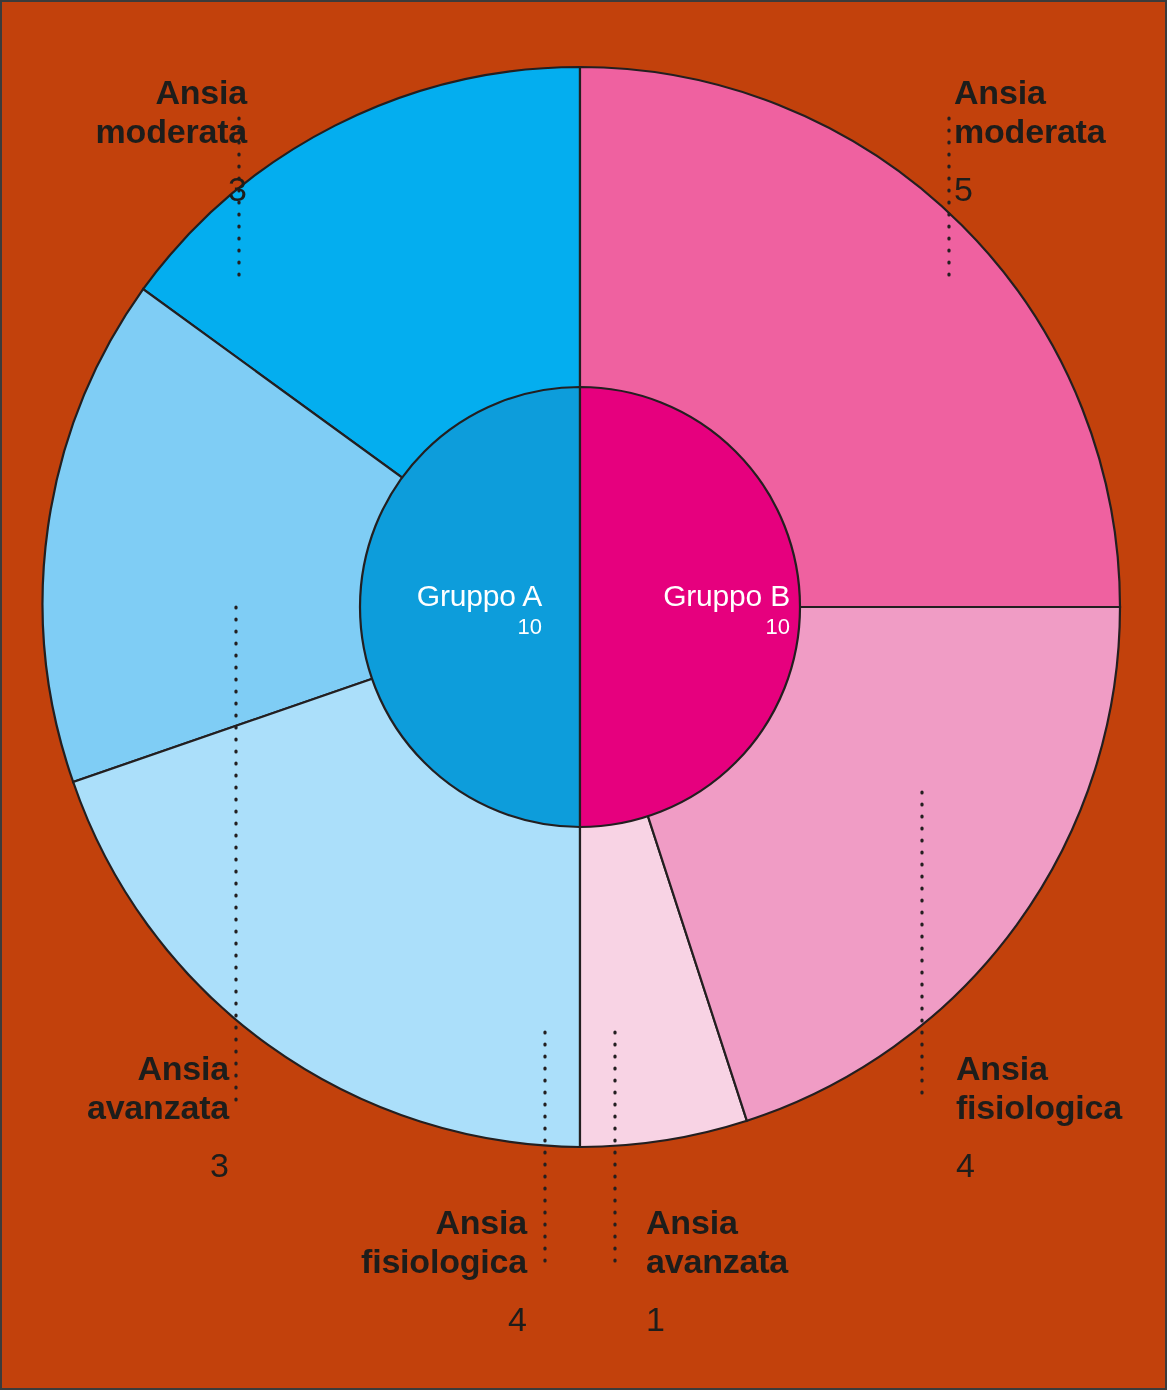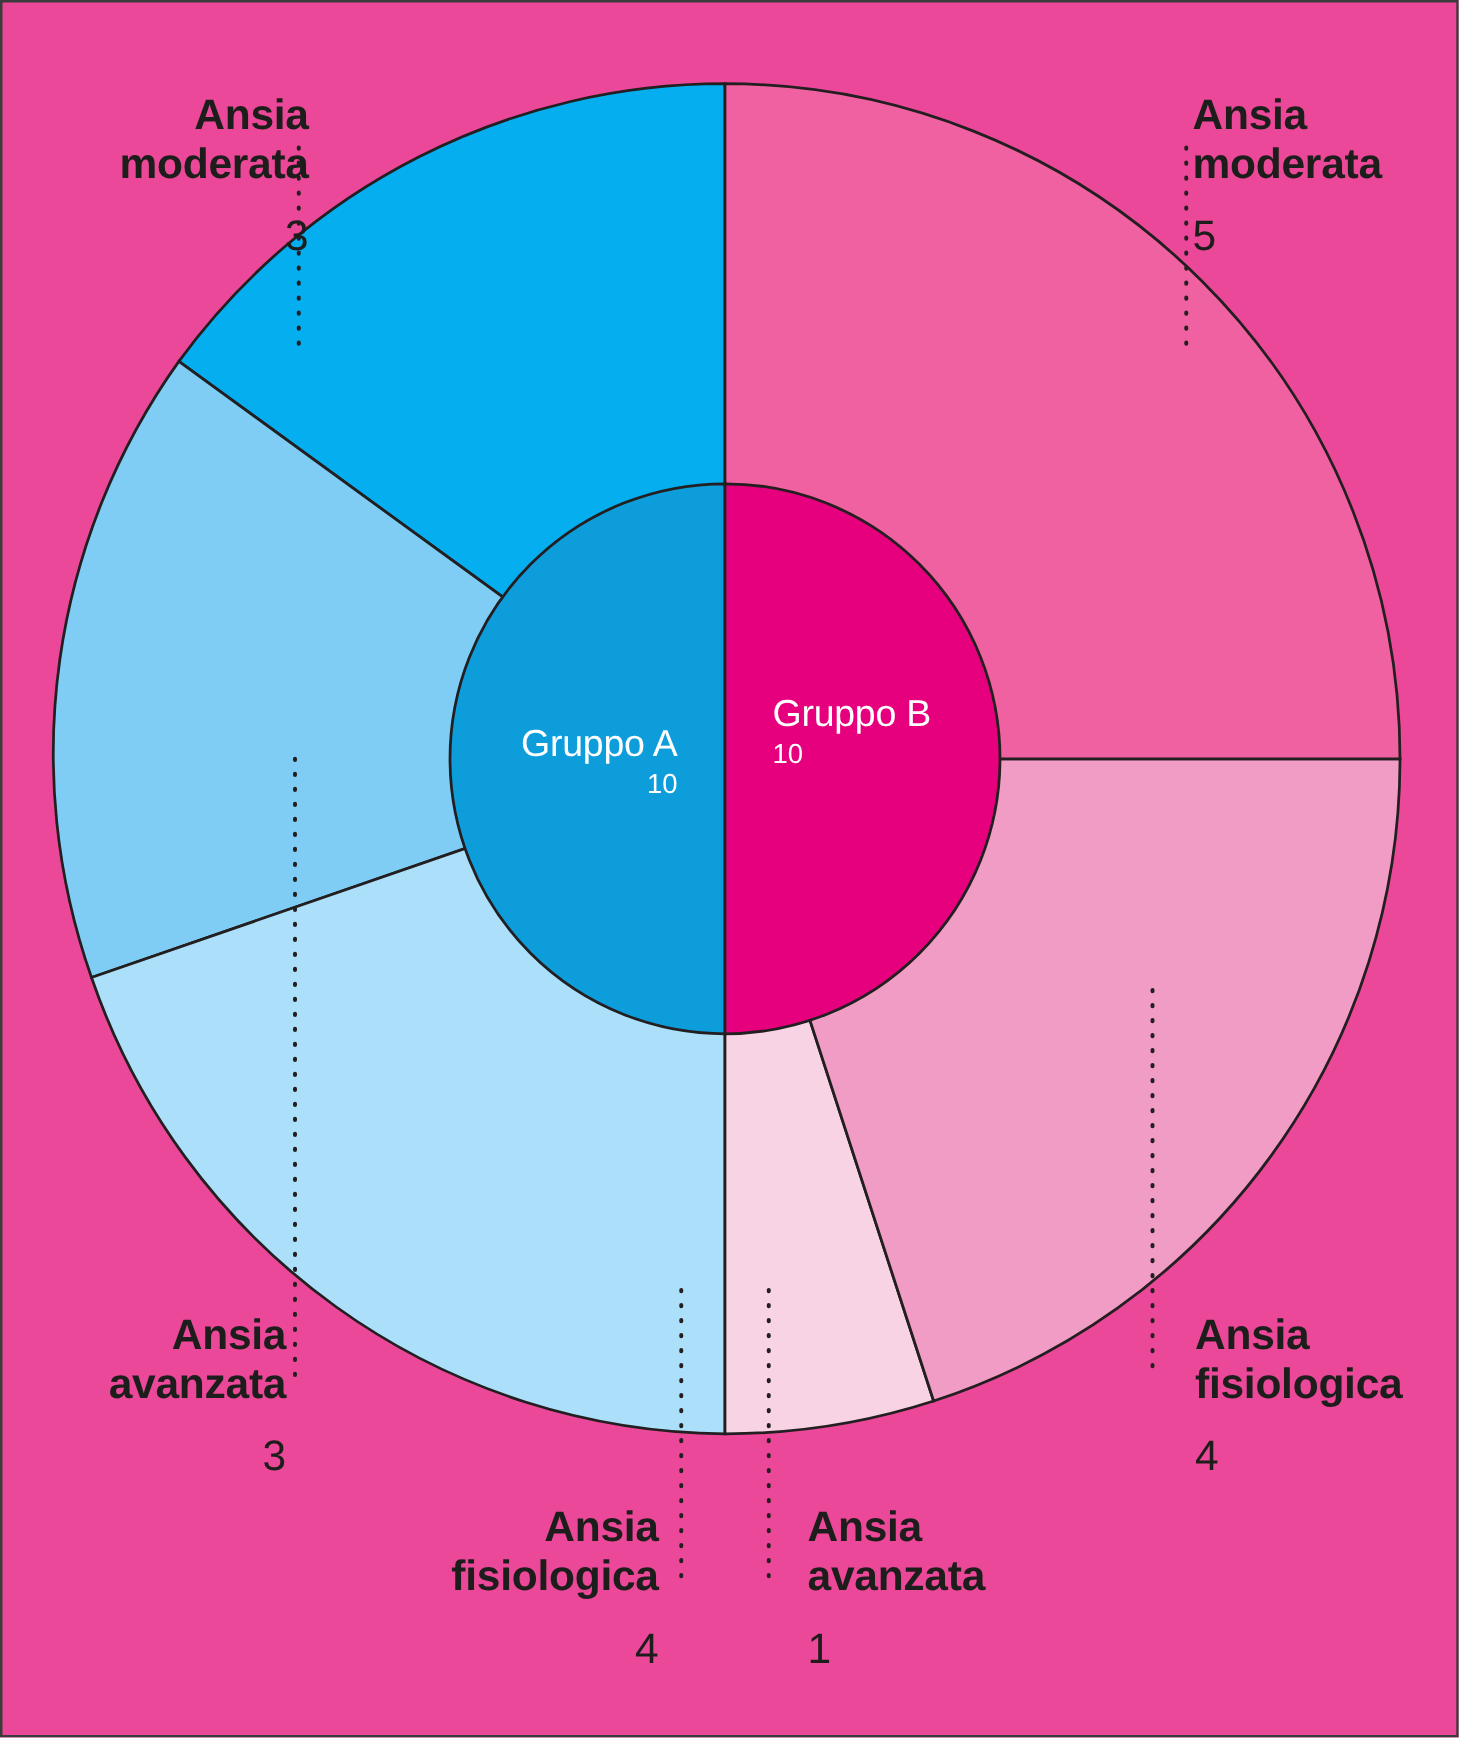--- a/index.html
+++ b/index.html
@@ -7,21 +7,21 @@
   body{
     width:1167px;height:1390px;
     font-family:"Liberation Sans","DejaVu Sans",sans-serif;
     -webkit-font-smoothing:antialiased;
   }
   #frame{
     position:relative;
     width:1167px;height:1390px;
     box-sizing:border-box;
     border:2px solid #3b3b3b;
-    background:#ec4899;
+    background:#c2410c;
     overflow:hidden;
   }
   #chart-svg{position:absolute;left:0;top:0;width:1167px;height:1390px;}
 
   
   .leaf-label{
     position:absolute;
     color:#1d1d1b;
     line-height:1.16;
     white-space:pre-line;
@@ -50,21 +50,21 @@
 
   
   .root-label{
     position:absolute;
     color:#ffffff;
     line-height:1.2;
   }
   .root-label .cat{font-size:30px;font-weight:400;display:block;letter-spacing:-0.2px;}
   .root-label .val{font-size:22px;font-weight:400;display:block;}
   #lbl-root-a{left:368px;top:576px;width:172px;text-align:right;}
-  #lbl-root-b{left:616px;top:552px;width:172px;text-align:left;}
+  #lbl-root-b{left:616px;top:576px;width:172px;text-align:right;}
 </style>
 </head>
 <body>
 
 <div id="frame">
 
   <svg id="chart-svg" viewBox="0 0 1167 1390" xmlns="http://www.w3.org/2000/svg">
 
     <path d="M 578 605 L 578 65 A 540 540 0 0 0 141.1 287.1 Z" fill="#04AEEF" stroke="#231f20" stroke-width="2.2"></path>
 

